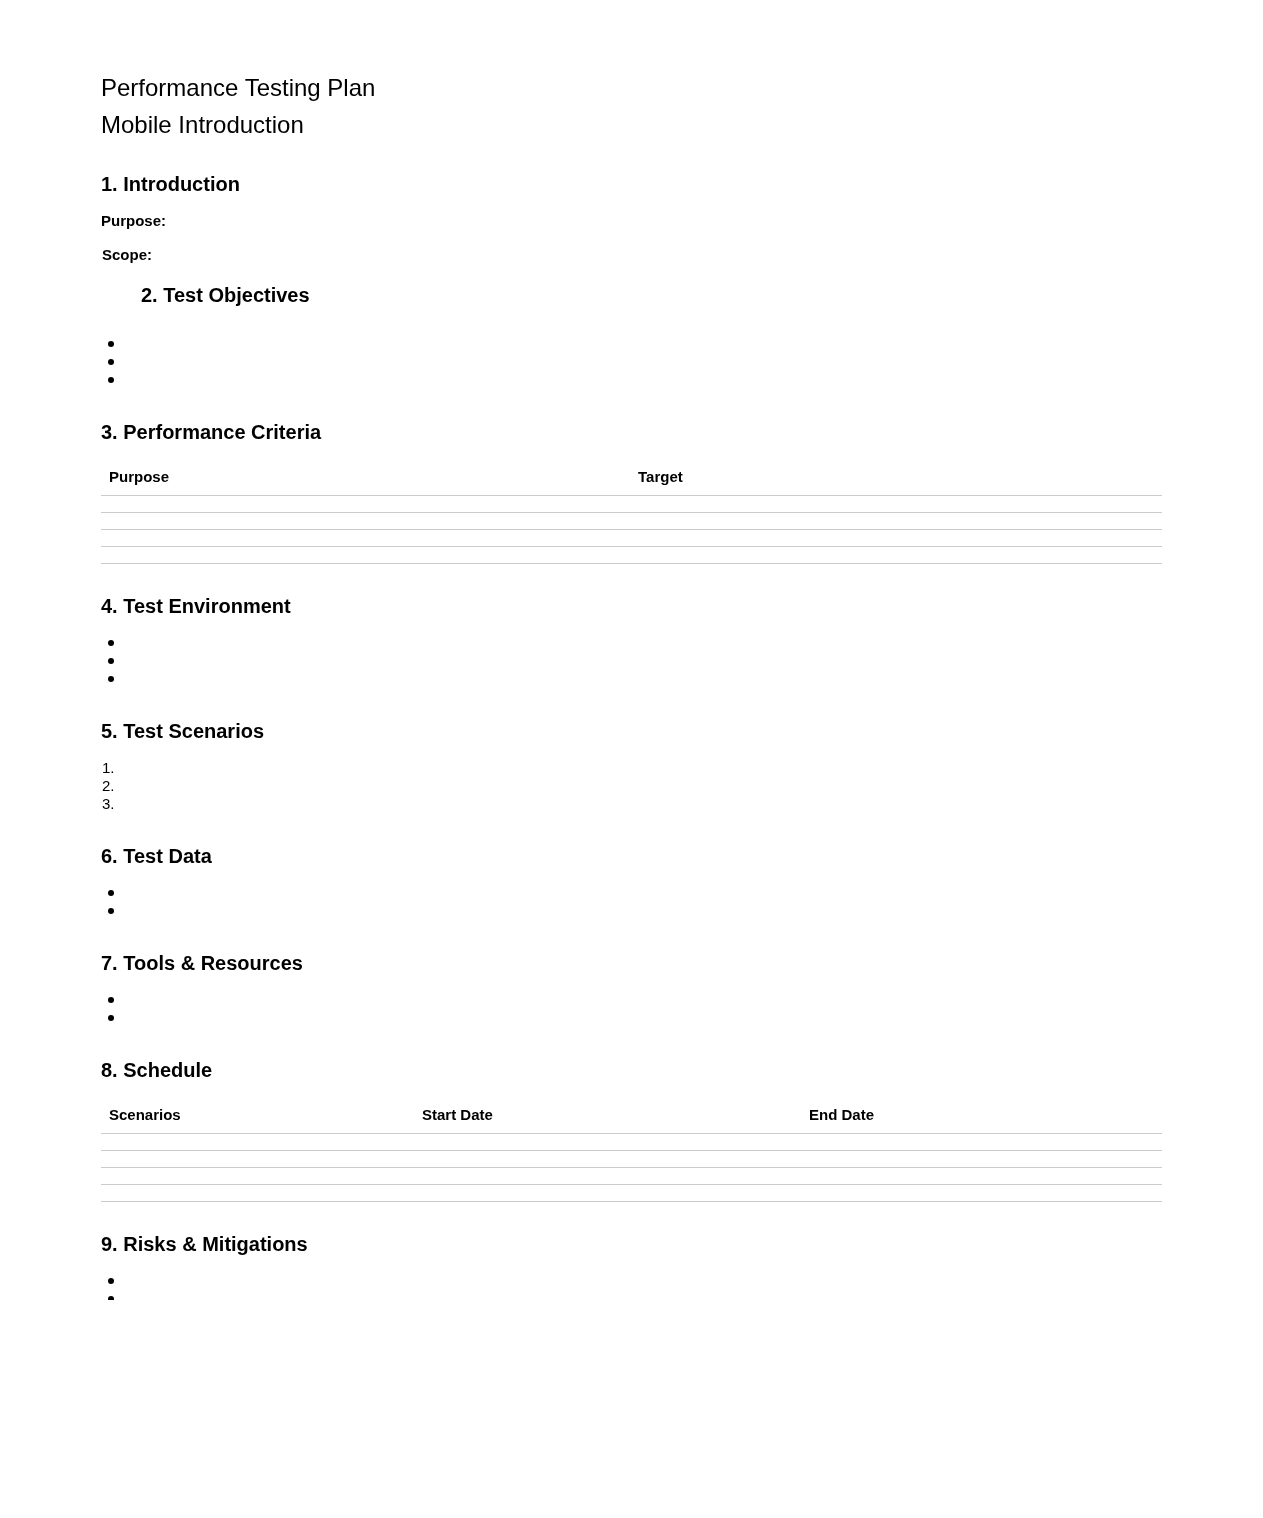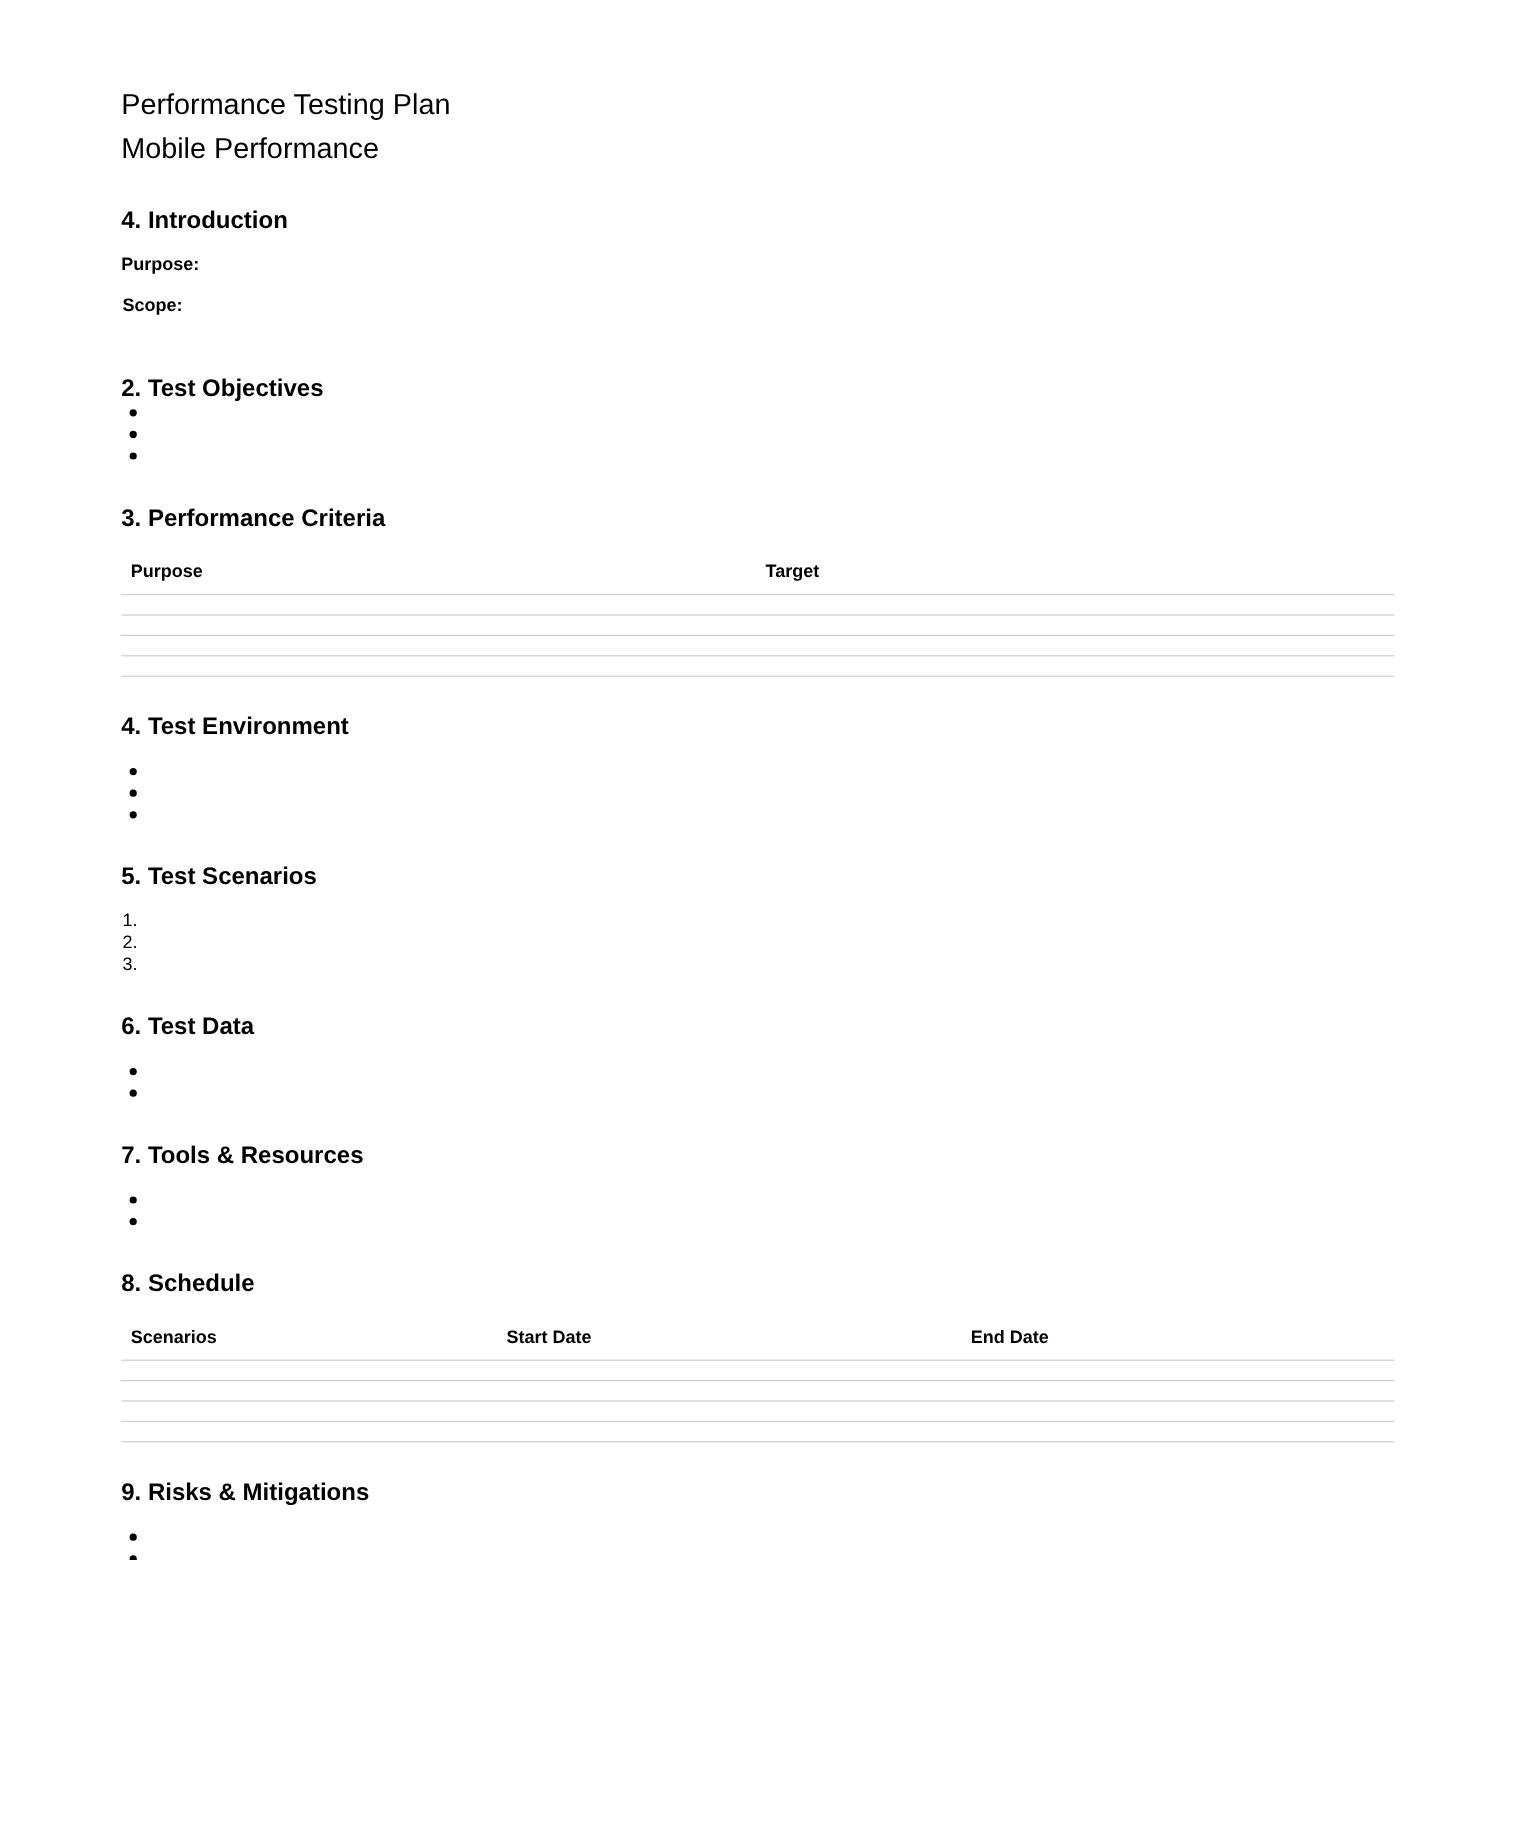--- a/index.html
+++ b/index.html
@@ -15,27 +15,27 @@
   .hline { position:absolute; left:101px; width:1061px; height:1px; background:#cccccc; }
   .clip { position:absolute; left:0; top:0; width:1263px; height:1300px; overflow:hidden; }
   .trow { position:absolute; left:101px; width:1061px; height:16px; }
 </style>
 </head>
 <body>
 
 <div class="clip">
 
   <div class="abs title" style="top:69px;">Performance Testing Plan</div>
-  <div class="abs title" style="top:106px;">Mobile Performance</div>
+  <div class="abs title" style="top:106px;">Mobile Introduction</div>
 
-  <div class="abs h2" style="top:172px;">4. Introduction</div>
+  <div class="abs h2" style="top:172px;">1. Introduction</div>
   <div class="abs label" style="top:212px;">Purpose:</div>
   <div class="abs label" style="top:246px; left:102px;">Scope:</div>
 
-  <div class="abs h2" style="top:312px;">2. Test Objectives</div>
+  <div class="abs h2" style="top:283px;margin-left:40px;">2. Test Objectives</div>
   <span class="bullet" style="top:341px;"></span>
   <span class="bullet" style="top:359px;"></span>
   <span class="bullet" style="top:377px;"></span>
 
   <div class="abs h2" style="top:420px;">3. Performance Criteria</div>
   <div>
     <div class="th" style="left:109px; top:468px;">Purpose</div>
     <div class="th" style="left:638px; top:468px;">Target</div>
     <div class="hline" style="top:495px;"></div>
     <div class="trow" style="top:496px;"></div>

